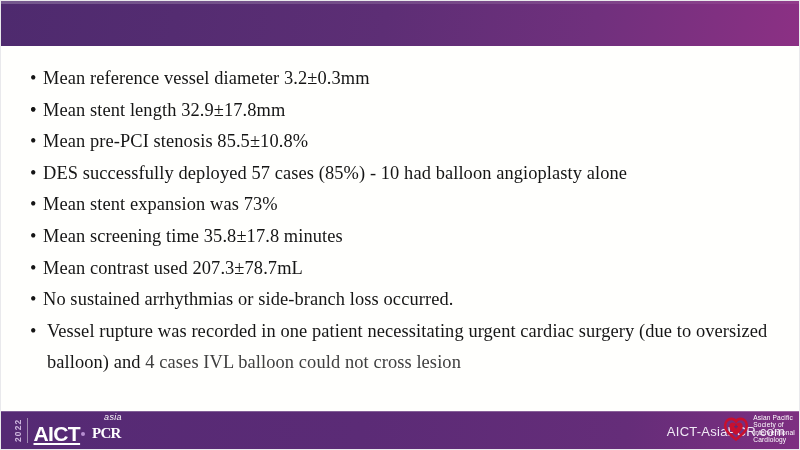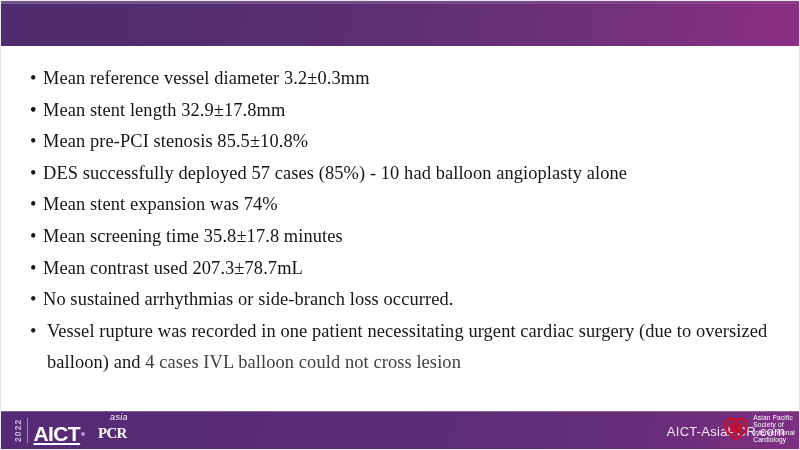--- a/index.html
+++ b/index.html
@@ -141,21 +141,21 @@
     width: 4px;
     height: 4px;
     border-radius: 50%;
     background: #b78fd1;
     margin: 0 2px 0 1px;
     position: relative;
     top: -5px;
   }
   .pcr-group {
     position: relative;
-    margin-left: 11px;
+    margin-left: 5px;
     line-height: 1;
   }
   .pcr-asia {
     position: absolute;
     top: -9px;
     left: 12px;
     font-family: "Liberation Sans", sans-serif;
     font-style: italic;
     font-size: 9px;
     color: #ffffff;
@@ -240,21 +240,21 @@
         <span>Mean pre-PCI stenosis 85.5±10.8%</span>
       </li>
 
       <li class="bullet-item">
         <span class="dot">•</span>
         <span>DES successfully deployed 57 cases (85%)   - 10 had balloon angioplasty alone</span>
       </li>
 
       <li class="bullet-item">
         <span class="dot">•</span>
-        <span>Mean stent expansion was 74%</span>
+        <span>Mean stent expansion was 73%</span>
       </li>
 
       <li class="bullet-item">
         <span class="dot">•</span>
         <span>Mean screening time 35.8±17.8 minutes</span>
       </li>
 
       <li class="bullet-item">
         <span class="dot">•</span>
         <span>Mean contrast used 207.3±78.7mL</span>

